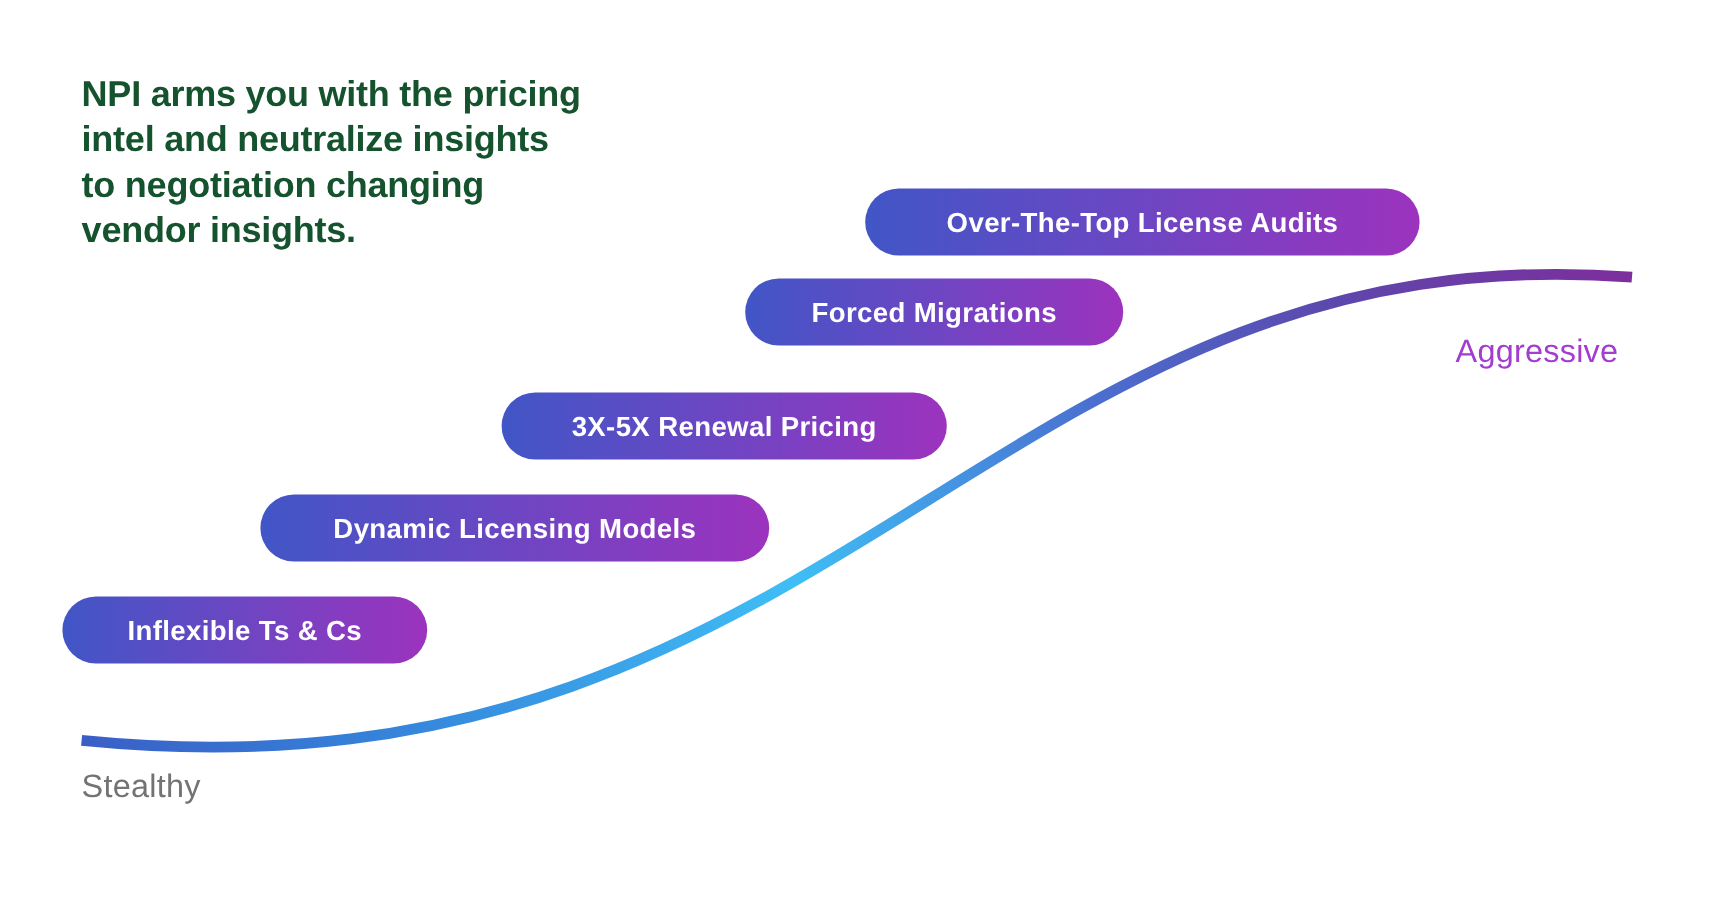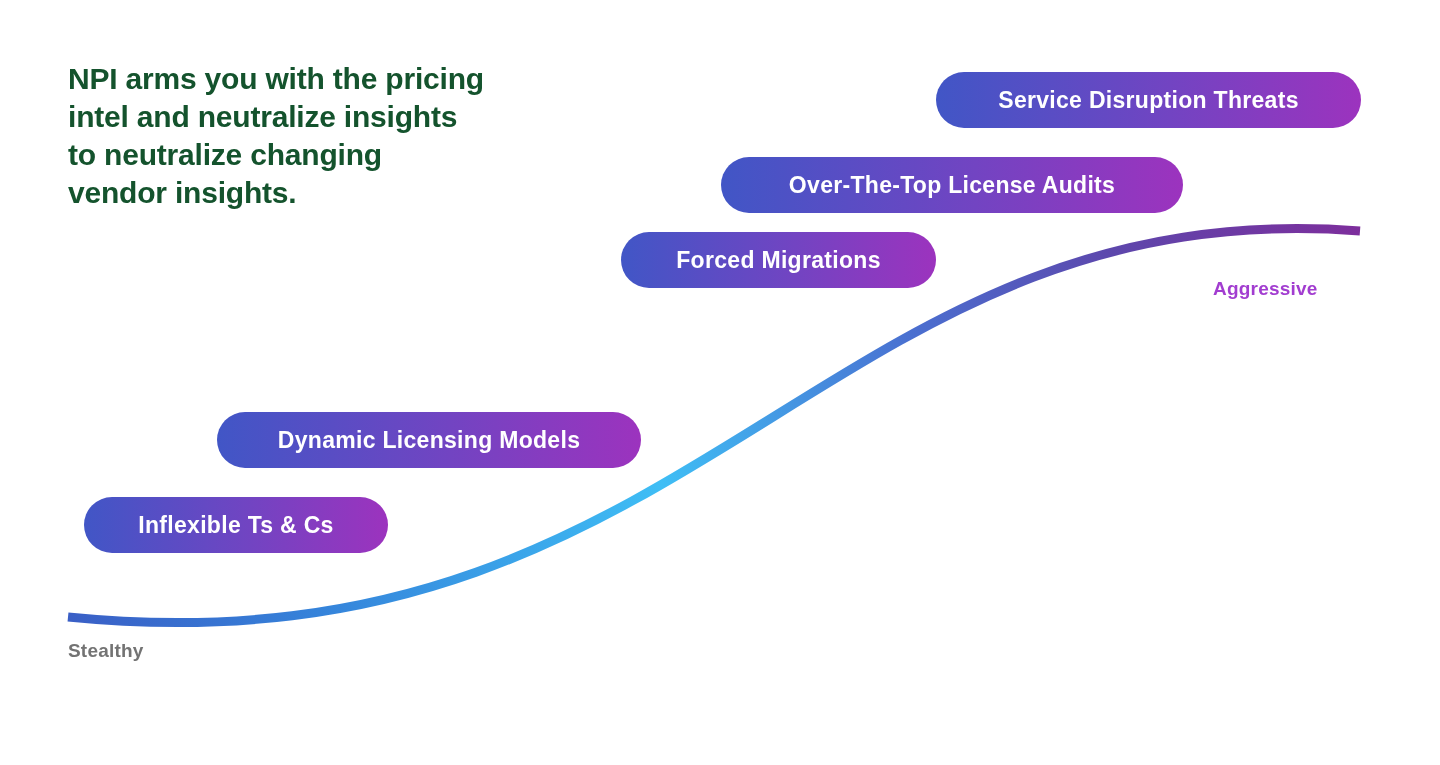--- a/index.html
+++ b/index.html
@@ -38,31 +38,31 @@
     background: linear-gradient(90deg, #4156C6 0%, #7244C2 55%, #9C33BE 100%);
     color: #ffffff;
     display: flex;
     align-items: center;
     justify-content: center;
     font-size: 23px;
     font-weight: 700;
     letter-spacing: 0.3px;
     white-space: nowrap;
   }
-  .pill-1 { left: 84px;  top: 497px; width: 304px; }
+  .pill-1 { left: 52px;  top: 497px; width: 304px; }
   .pill-2 { left: 217px; top: 412px; width: 424px; }
   .pill-3 { left: 418px; top: 327px; width: 371px; }
   .pill-4 { left: 621px; top: 232px; width: 315px; }
   .pill-5 { left: 721px; top: 157px; width: 462px; text-align: center; }
   .pill-6 { left: 936px; top: 72px;  width: 425px; }
 
   .axis-label {
     position: absolute;
-    font-size: 19px;
-    font-weight: 700;
+    font-size: 27px;
+    font-weight: 400;
     letter-spacing: 0.2px;
   }
   .label-stealthy   { left: 68px;   top: 640px; color: #737373; }
   .label-aggressive { left: 1213px; top: 278px; color: #A23DD0; }
 </style>
 </head>
 <body>
 
 <div class="canvas">
 
@@ -76,36 +76,36 @@
         <stop offset="0.82" stop-color="#5D47AC"></stop>
         <stop offset="1" stop-color="#7D2E9C"></stop>
       </linearGradient>
     </defs>
     <path d="M 68 617 C 700 680, 820 190, 1360 231" fill="none" stroke="url(#curveGrad)" stroke-width="9" stroke-linecap="butt"></path>
   </svg>
 
   <div class="headline">
     <div>NPI arms you with the pricing</div>
     <div>intel and neutralize insights</div>
-    <div>to neutralize changing</div>
+    <div>to negotiation changing</div>
     <div>vendor insights.</div>
   </div>
 
   <div class="pill pill-1">
     <span>Inflexible Ts &amp; Cs</span>
   </div>
   <div class="pill pill-2">
     <span>Dynamic Licensing Models</span>
   </div>
+  <div class="pill pill-3">
+    <span>3X-5X Renewal Pricing</span>
+  </div>
   <div class="pill pill-4">
     <span>Forced Migrations</span>
   </div>
   <div class="pill pill-5">
     <span>Over-The-Top License Audits</span>
-  </div>
-  <div class="pill pill-6">
-    <span>Service Disruption Threats</span>
   </div>
 
   <div class="axis-label label-stealthy">Stealthy</div>
   <div class="axis-label label-aggressive">Aggressive</div>
 
 </div>
 
 </body></html>

